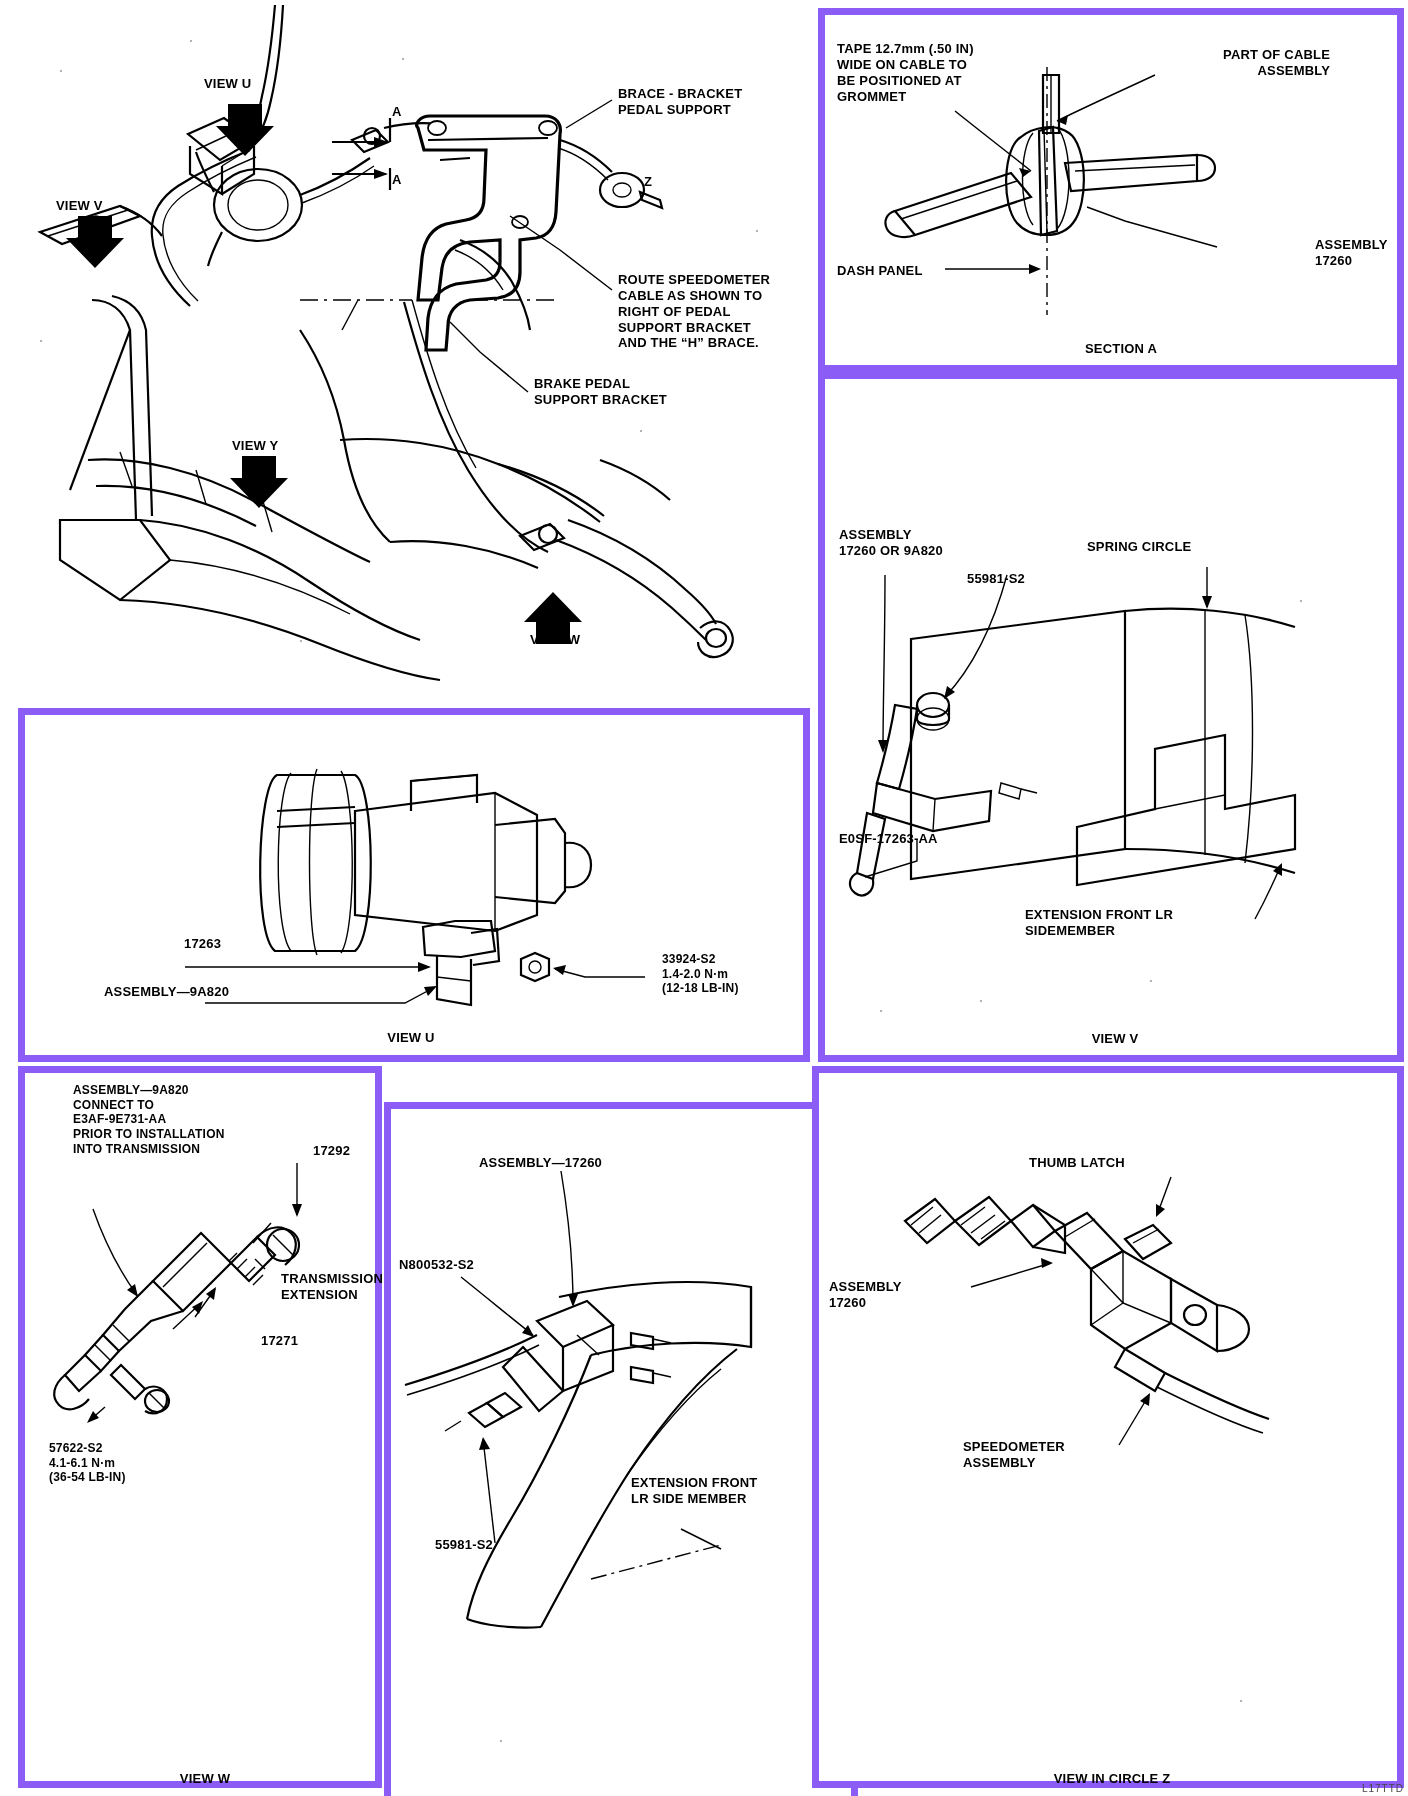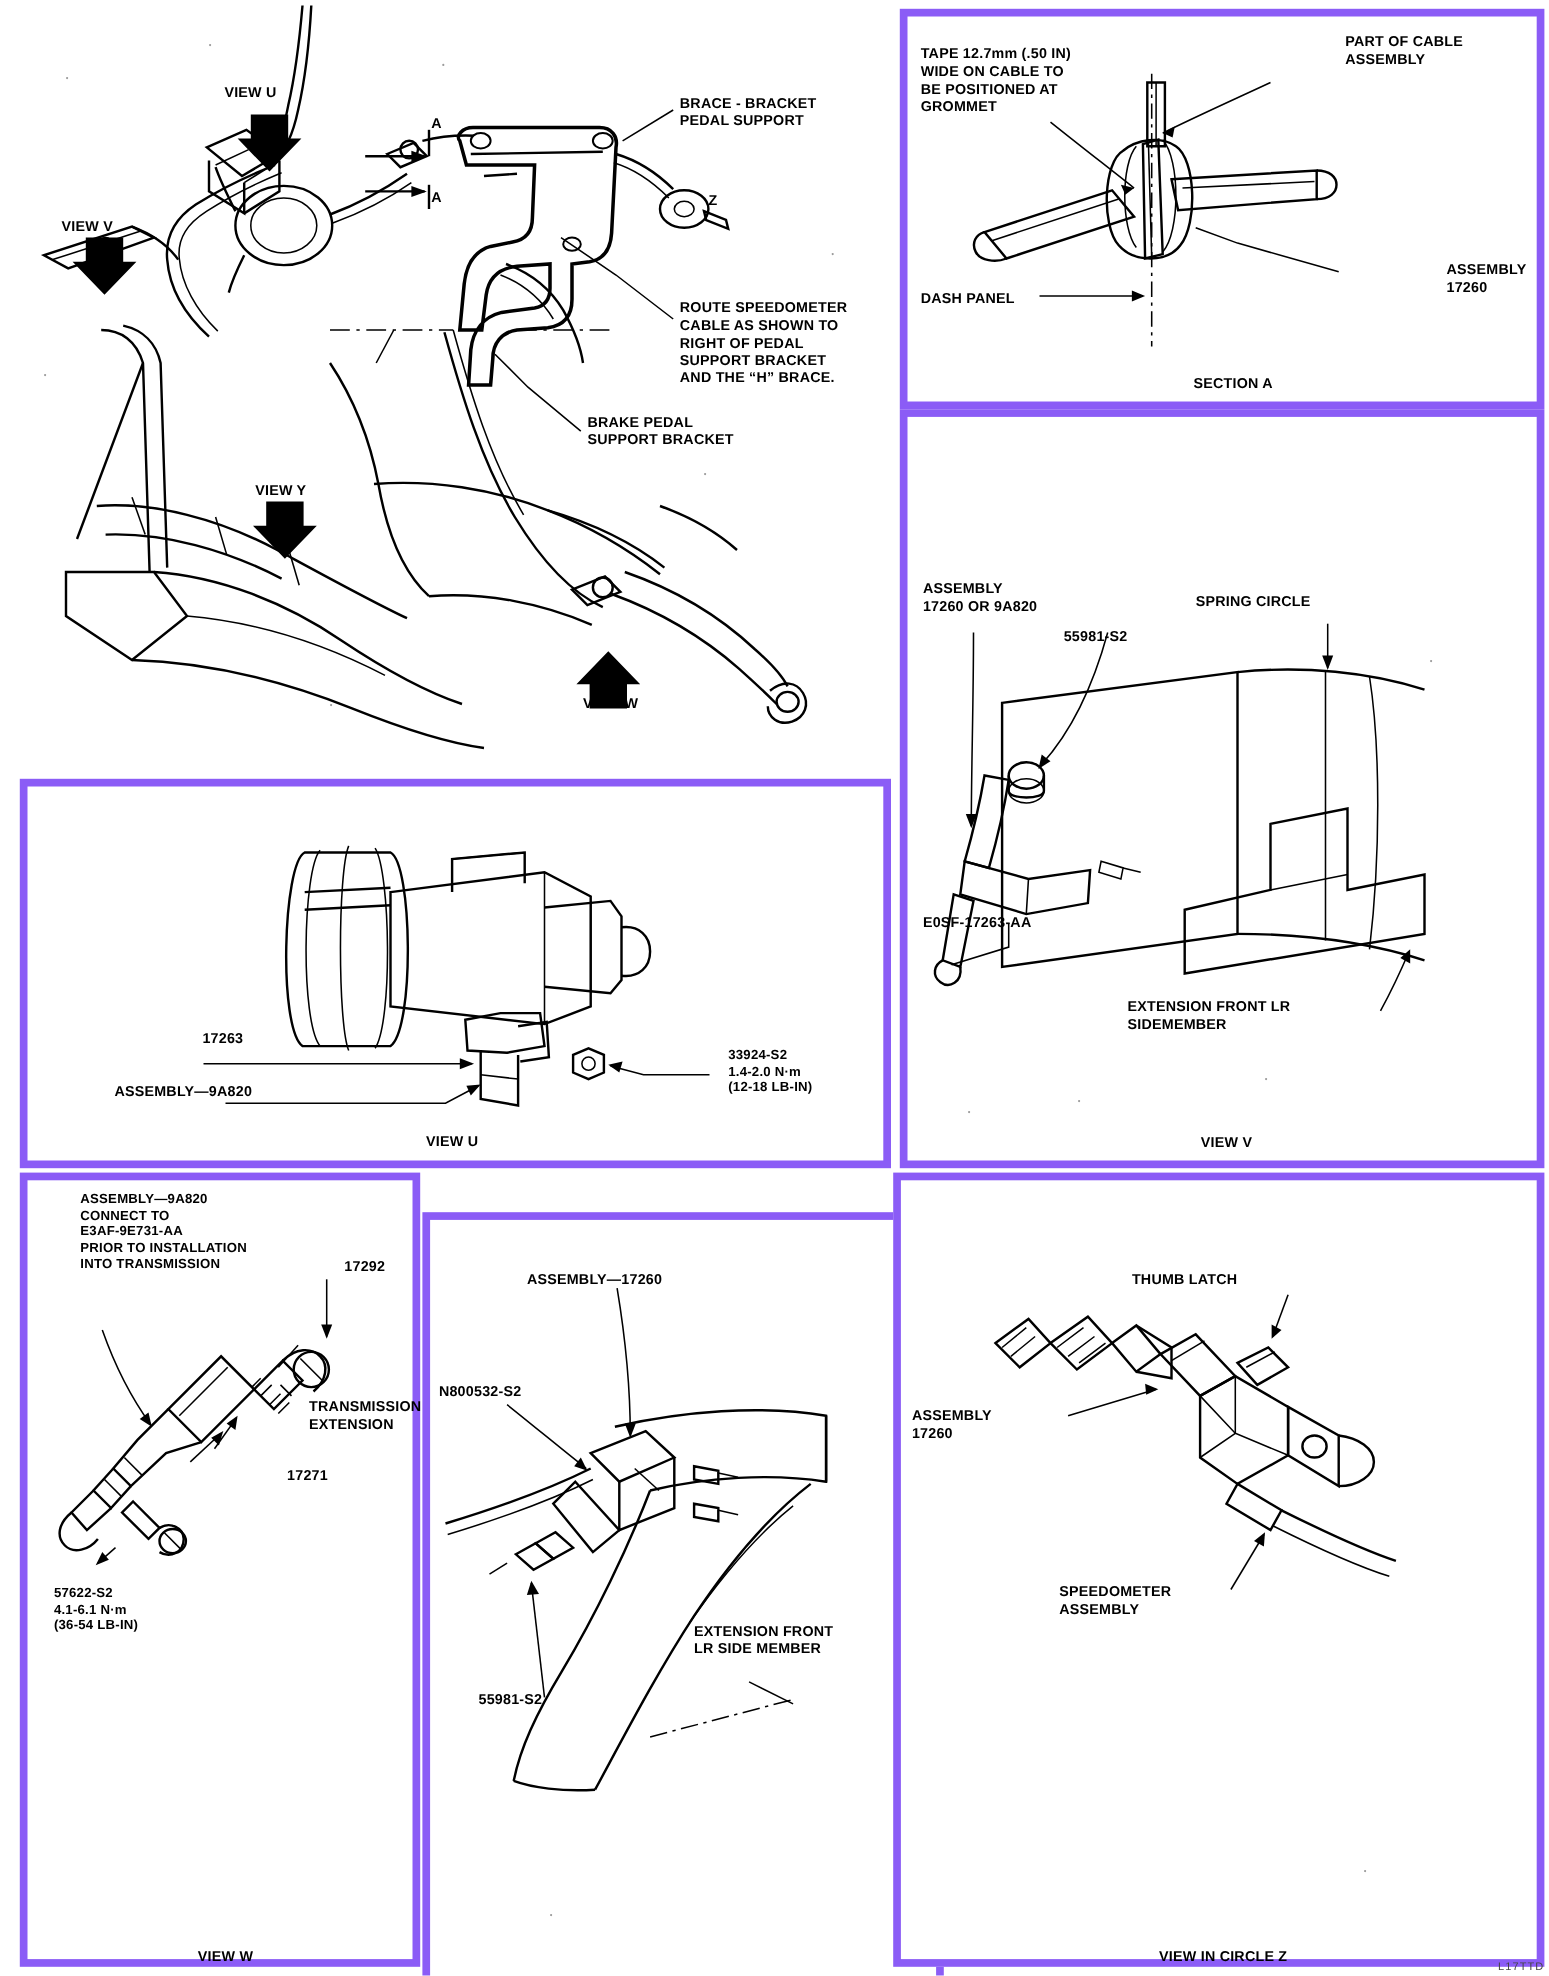--- a/index.html
+++ b/index.html
@@ -182,21 +182,21 @@
       <path class="ln thin" d="M330 60 C 300 74, 260 92, 232 106"></path>
       <path class="fl" d="M232 106 l 11 -6 l -2 10 z"></path>
       <path class="ln thin" d="M392 232 L 300 206 L 262 192"></path>
       <path class="ln thin" d="M120 254 L 214 254"></path>
       <path class="fl" d="M216 254 l -12 -5 l 0 10 z"></path>
     </svg>
     <div class="lbl" style="left:12px;top:26px;">TAPE 12.7mm (.50 IN)
 WIDE ON CABLE TO
 BE POSITIONED AT
 GROMMET</div>
-    <div class="lbl" style="left:398px;top:15px;">PART OF CABLE
+    <div class="lbl" style="left:398px;top:32px;text-align:right;">PART OF CABLE
 ASSEMBLY</div>
     <div class="lbl" style="left:490px;top:222px;">ASSEMBLY
 17260</div>
     <div class="lbl" style="left:12px;top:248px;">DASH PANEL</div>
     <div class="lbl ctr" style="left:0;top:326px;width:592px;">SECTION A</div>
   </div>
 
   <div class="panel" style="left:818px;top:372px;width:586px;height:690px;">
     <svg width="580" height="684" viewBox="0 0 580 684">
 

